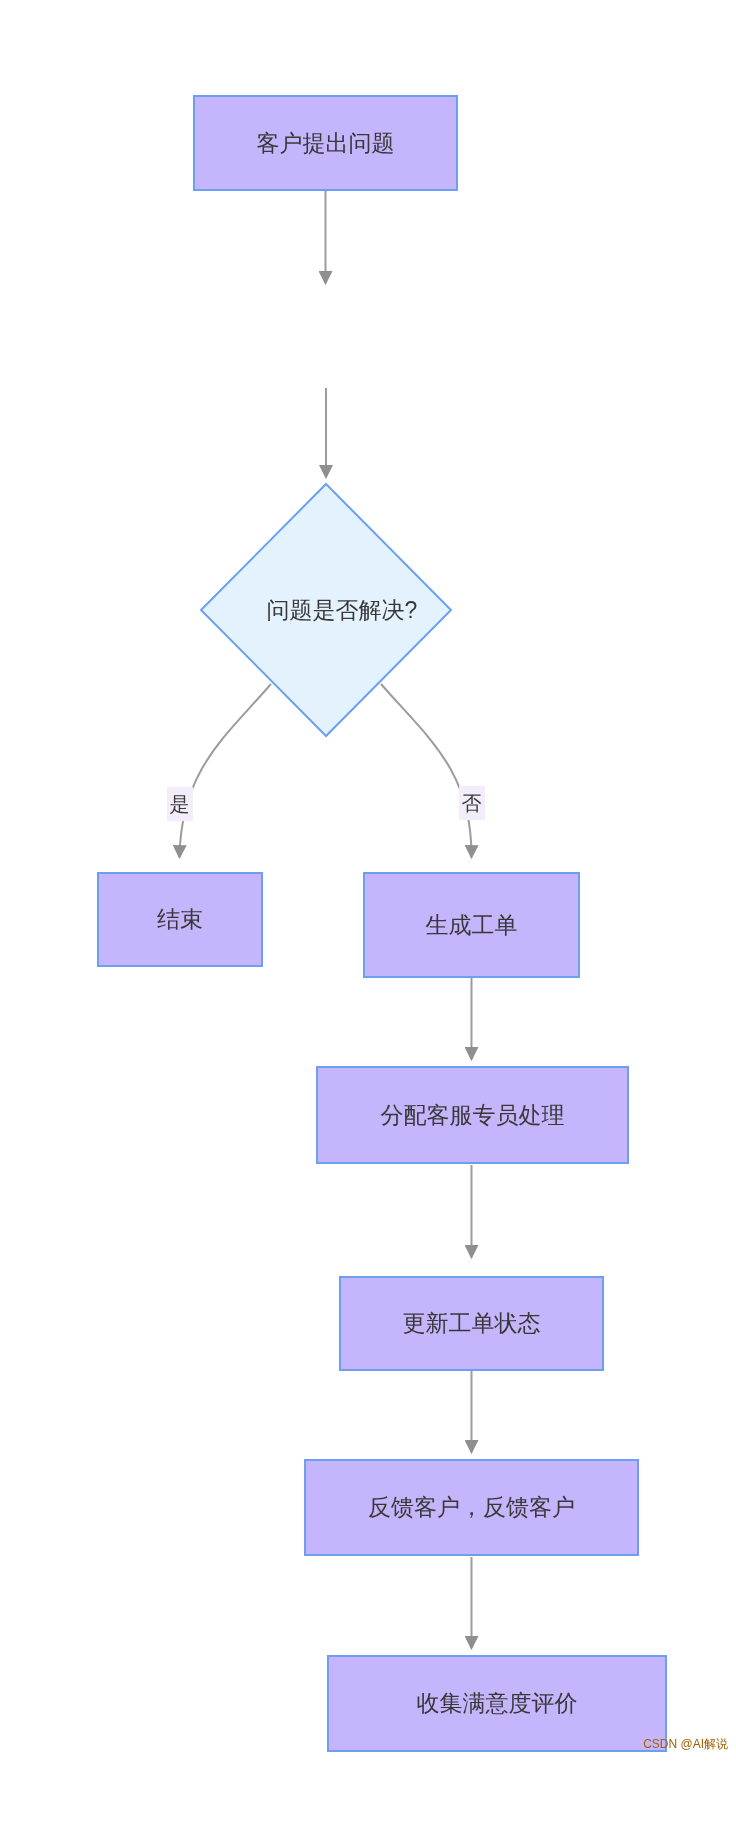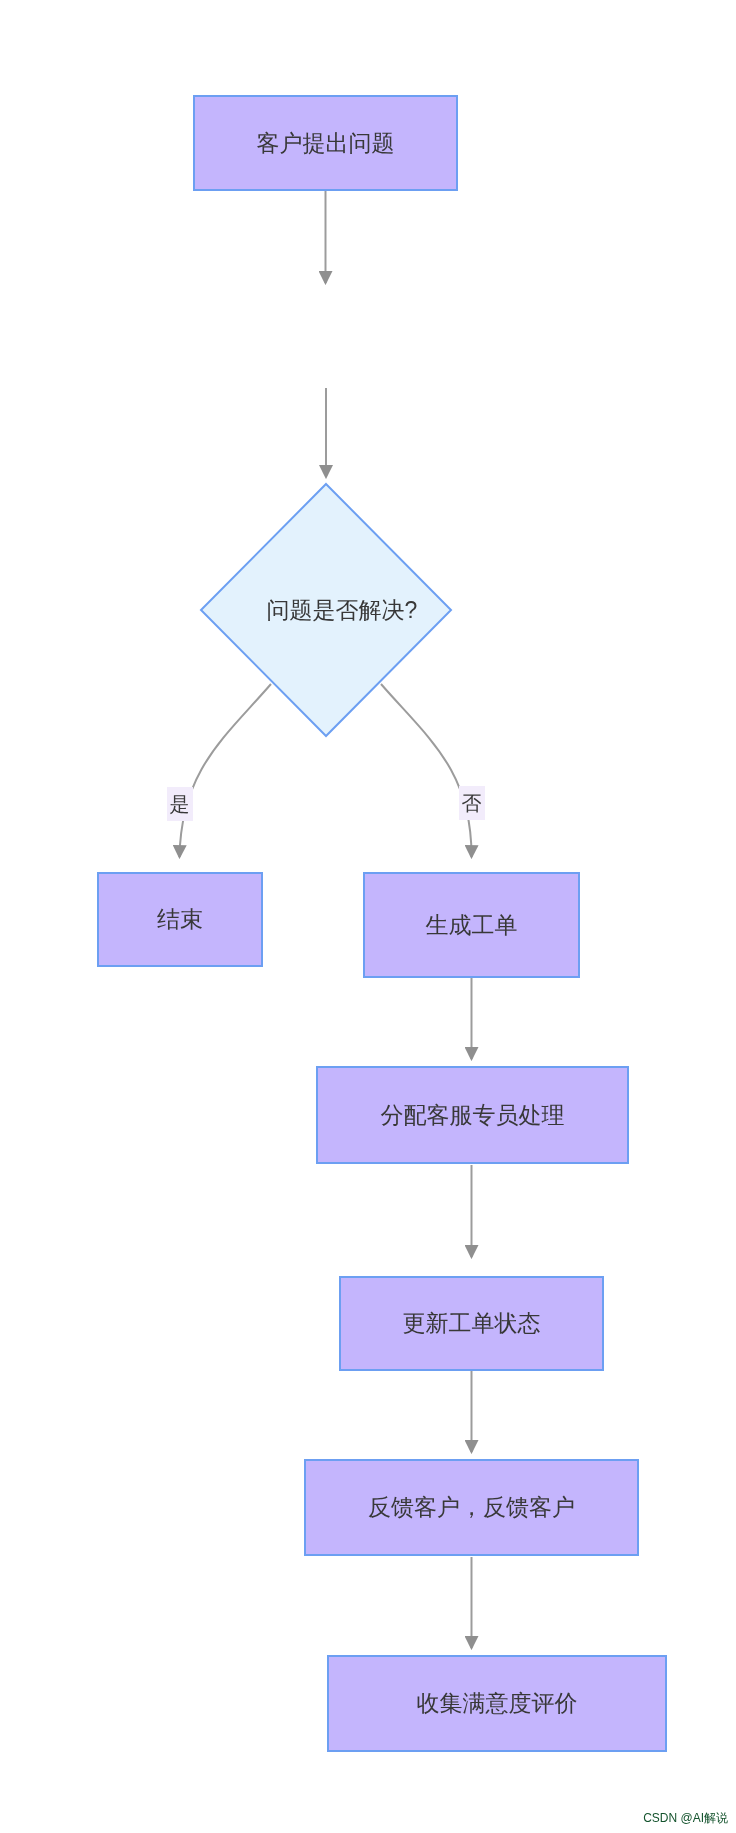--- a/index.html
+++ b/index.html
@@ -48,23 +48,23 @@
     background: #f2ecfb;
     color: #383838;
     font-size: 20px;
     line-height: 1.6;
     padding: 1px 3px;
     text-align: center;
     white-space: nowrap;
   }
   .watermark {
     position: absolute;
-    top: 1810px;
+    top: 1736px;
     right: 8px;
-    color: #14532d;
+    color: #a16207;
     font-size: 12px;
     white-space: nowrap;
   }
 </style>
 </head>
 <body>
 
 <div class="canvas">
 
   <svg class="edges-svg" viewBox="0 0 736 1833" xmlns="http://www.w3.org/2000/svg">

